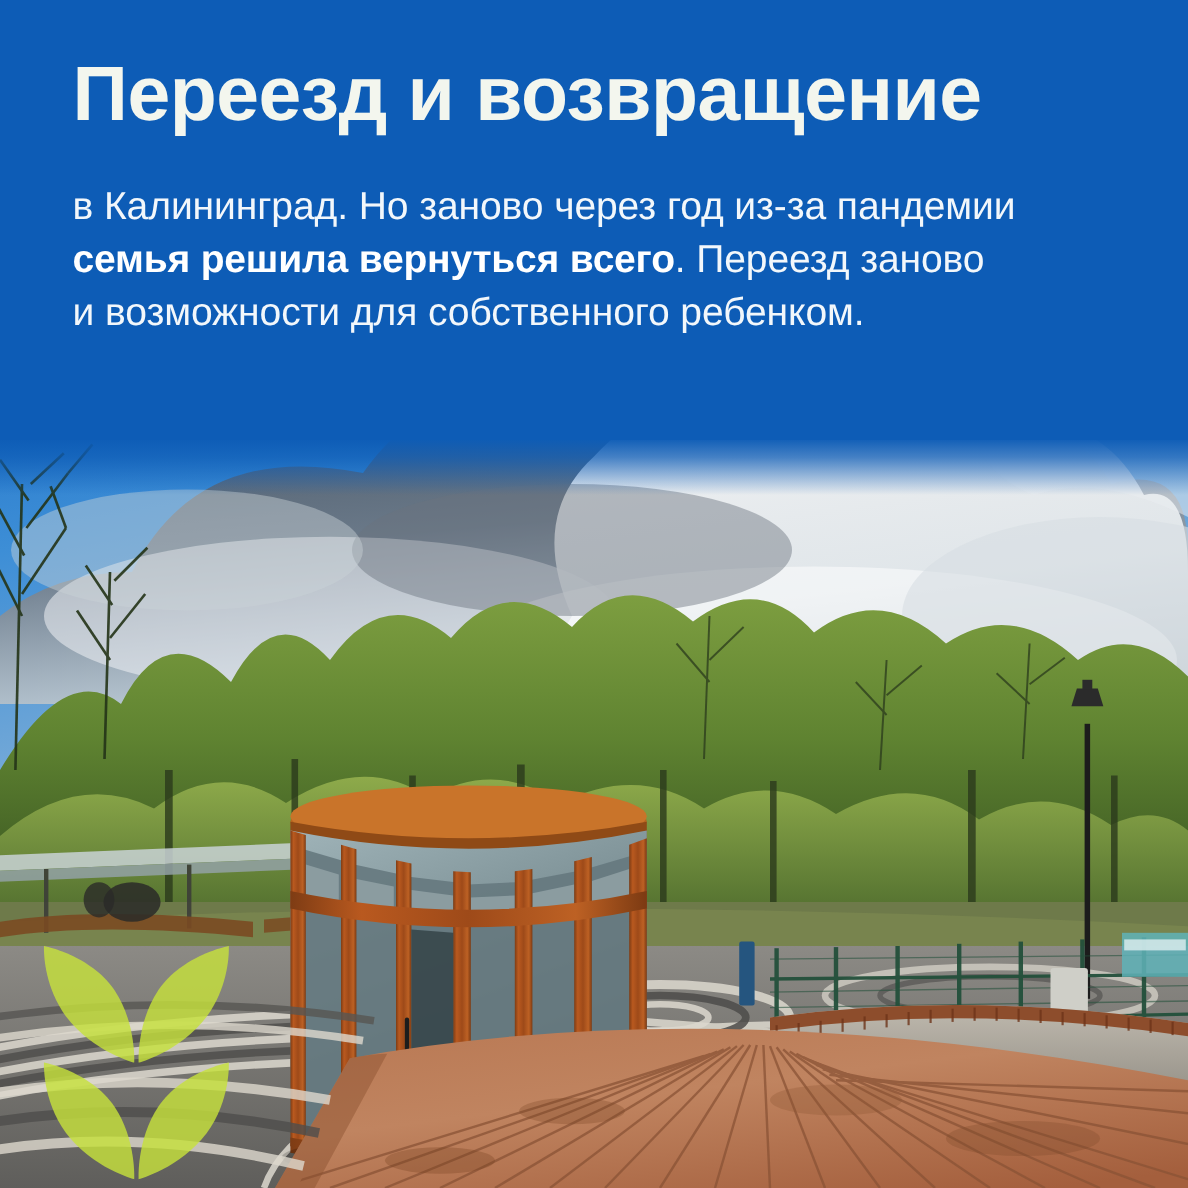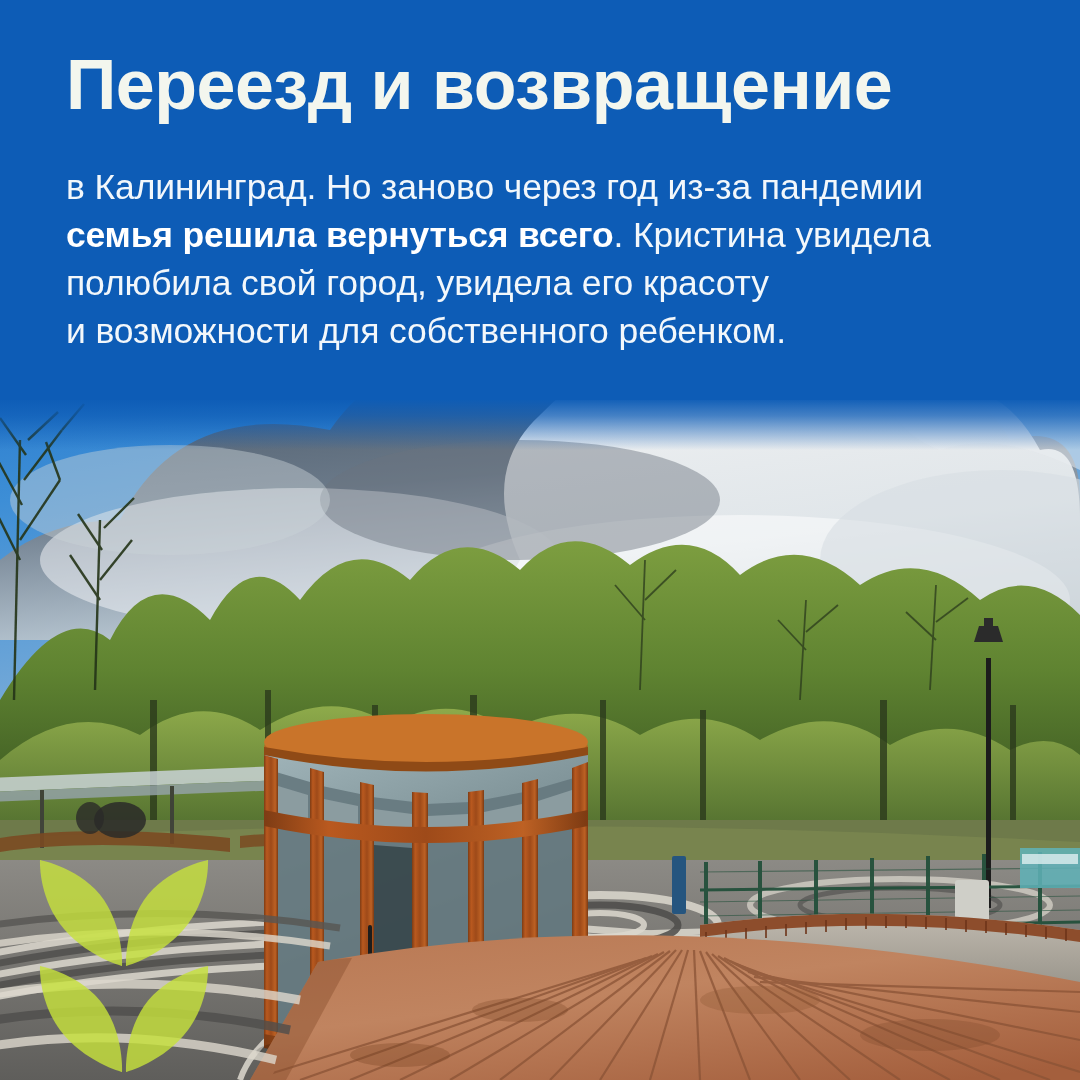--- a/index.html
+++ b/index.html
@@ -375,22 +375,21 @@
       </g>
     </svg>
   </div>
 
   <div class="topfade"></div>
 
   <div class="textwrap">
     <div class="title">Переезд и возвращение</div>
     <div class="body">
       <span class="bl">в Калининград. Но заново через год из-за пандемии</span>
-      <span class="bl"><b>семья решила вернуться всего</b><span>. Кристина увидела</span></span>
-      <span class="bl">полюбила свой город, увидела его красоту</span>
+      <span class="bl"><b>семья решила вернуться всего</b><span>. Переезд заново</span></span>
       <span class="bl">и возможности для собственного ребенком.</span>
     </div>
   </div>
 
   <div class="logo">
     <svg viewBox="0 0 196 236">
       <g fill="#c6e03c" fill-opacity="0.82">
 
         <path d="M96 128 C96 128 58 118 34 86 C12 56 14 22 14 22 C14 22 56 30 78 62 C98 92 96 128 96 128 Z"></path>
         <path d="M100 128 C100 128 138 118 162 86 C184 56 182 22 182 22 C182 22 140 30 118 62 C98 92 100 128 100 128 Z"></path>

